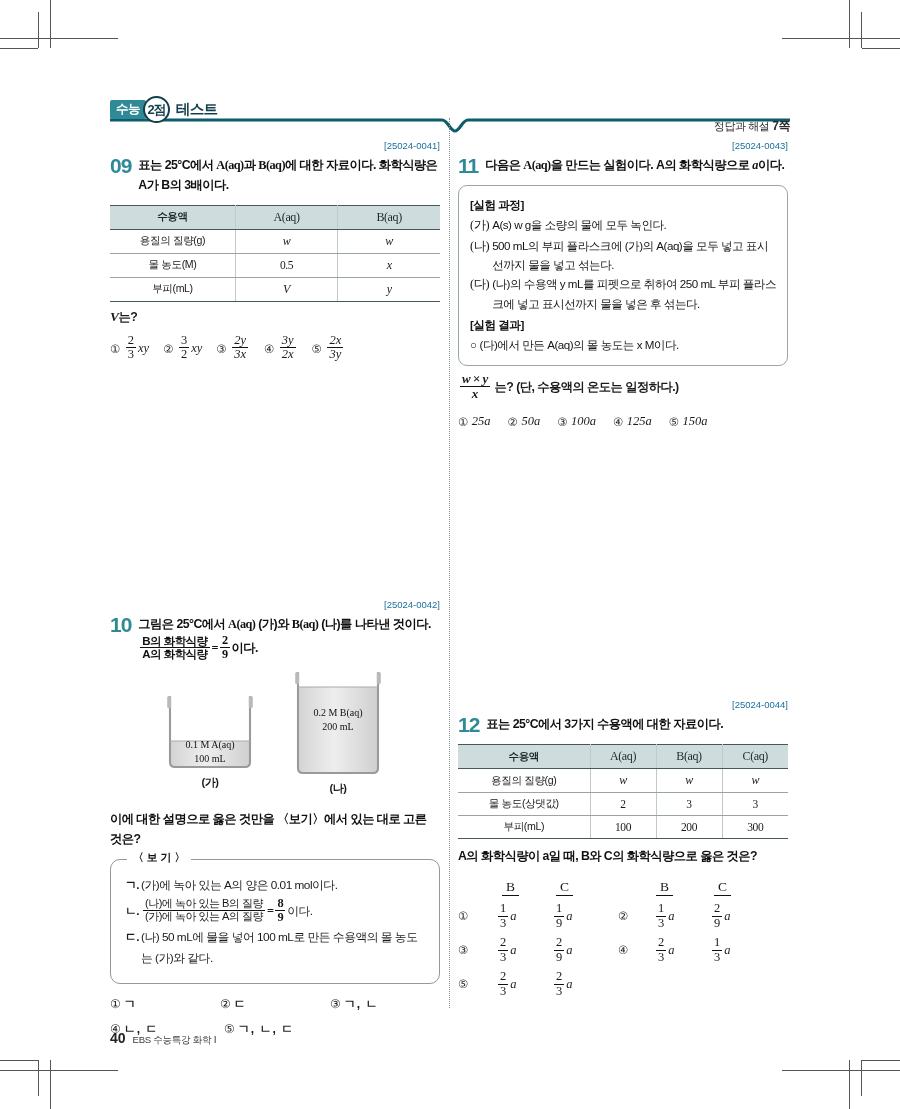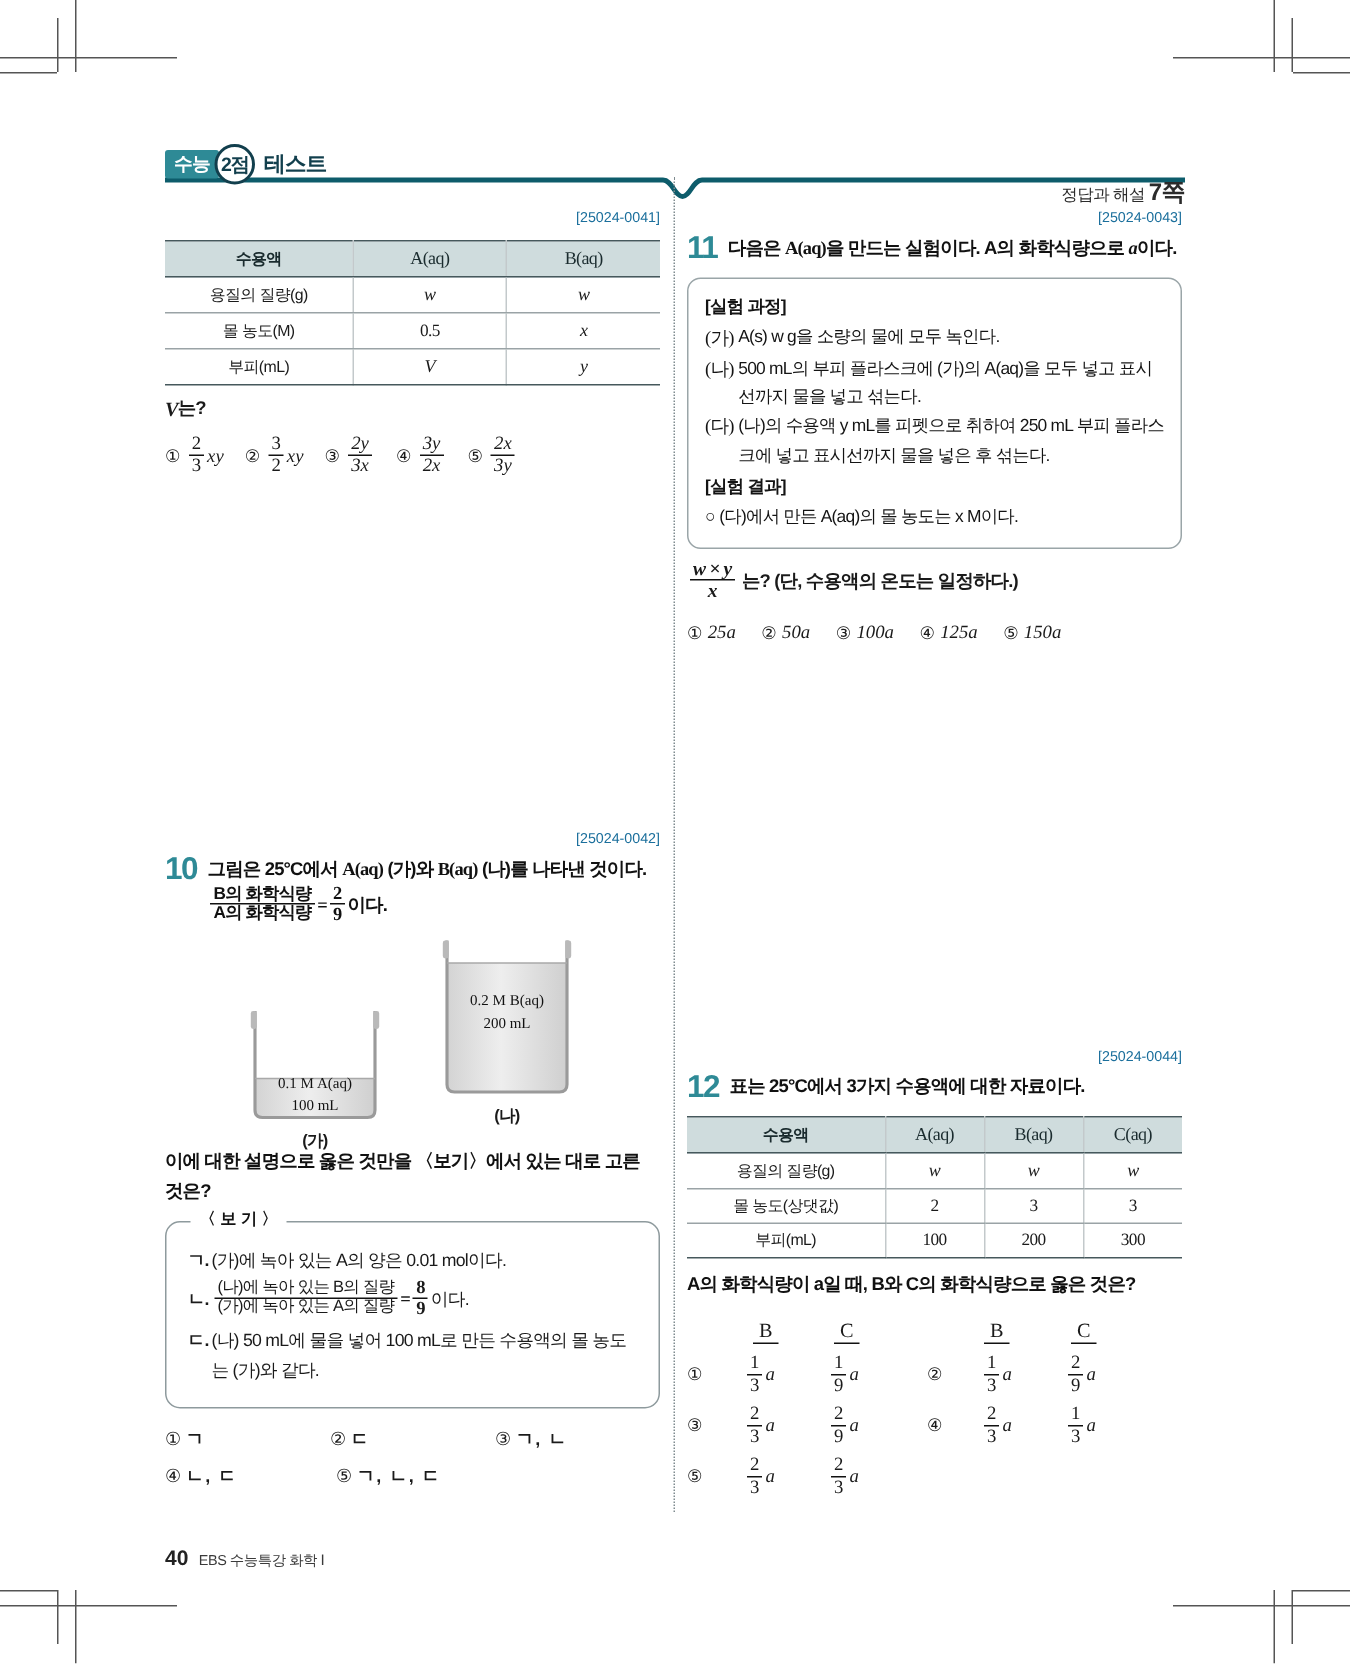--- a/index.html
+++ b/index.html
@@ -33,21 +33,21 @@
   }
   .badge-test {
     margin-left:6px; color:#123f4d; font-family:"Liberation Sans",sans-serif;
     font-weight:bold; font-size:14.5px; letter-spacing:-0.7px;
   }
   .hdr-rule { position:absolute; left:0; top:21px; width:680px; height:18px; }
   .ansref {
     position:absolute; right:0; top:22px; font-family:"Liberation Sans",sans-serif;
     font-size:11px; color:#2b2b2b; letter-spacing:-0.4px; white-space:nowrap;
   }
-  .ansref b { font-size:16px; }
+  .ansref b { font-size:12px; }
 
   
   .divider {
     position:absolute; left:449px; top:118px; width:0;
     height:890px; border-left:1.2px dotted #7f8b8f;
   }
 
   
   .col { position:absolute; width:330px; }
   .colL { left:110px; top:140px; }
@@ -210,20 +210,24 @@
     </div>
     <div class="ansref"><span>정답과 해설 </span><b>7쪽</b></div>
   </div>
 
   <div class="divider"></div>
 
   <div class="col colL">
 
     <div class="prob">
       <div class="qcode">[25024-0041]</div>
+      <div class="qhead">
+        <div class="qnum">09</div>
+        <div class="qtext"><span>표는 25°C에서 </span><span class="mr">A(aq)</span><span>과 </span><span class="mr">B(aq)</span><span>에 대한 자료이다. 화학식량은 A가 B의 3배이다.</span></div>
+      </div>
 
       <table class="dt">
         <thead>
           <tr>
             <th style="width:38%">수용액</th>
             <th style="width:31%"><span class="hv">A(aq)</span></th>
             <th style="width:31%"><span class="hv">B(aq)</span></th>
           </tr>
         </thead>
         <tbody>
@@ -293,21 +297,21 @@
 
     <div class="prob" style="margin-top:236px;">
       <div class="qcode">[25024-0042]</div>
       <div class="qhead">
         <div class="qnum">10</div>
         <div class="qtext"><span>그림은 25°C에서 </span><span class="mr">A(aq)</span><span> (가)와 </span><span class="mr">B(aq)</span><span> (나)를 나타낸 것이다. </span><span class="frac" style="font-size:11.5px;"><span class="num">B의 화학식량</span><span class="den">A의 화학식량</span></span><span class="mr">=</span><span class="frac ser"><span class="num">2</span><span class="den">9</span></span><span>이다.</span></div>
       </div>
 
       <div class="beakers">
 
-        <div class="bk" style="left:52px; top:47px;">
+        <div class="bk" style="left:52px; top:24px;">
           <div class="glass" style="width:96px; height:76px;">
             <svg width="96" height="76" viewBox="0 0 96 76">
               <defs>
                 <linearGradient id="liq1" x1="0" y1="0" x2="1" y2="0">
                   <stop offset="0%" stop-color="#d3d3d3"></stop>
                   <stop offset="45%" stop-color="#eeeeee"></stop>
                   <stop offset="100%" stop-color="#cfcfcf"></stop>
                 </linearGradient>
               </defs>
               <path d="M8,47 L8,68 Q8,73 13,73 L83,73 Q88,73 88,68 L88,47 Z" fill="url(#liq1)"></path>

